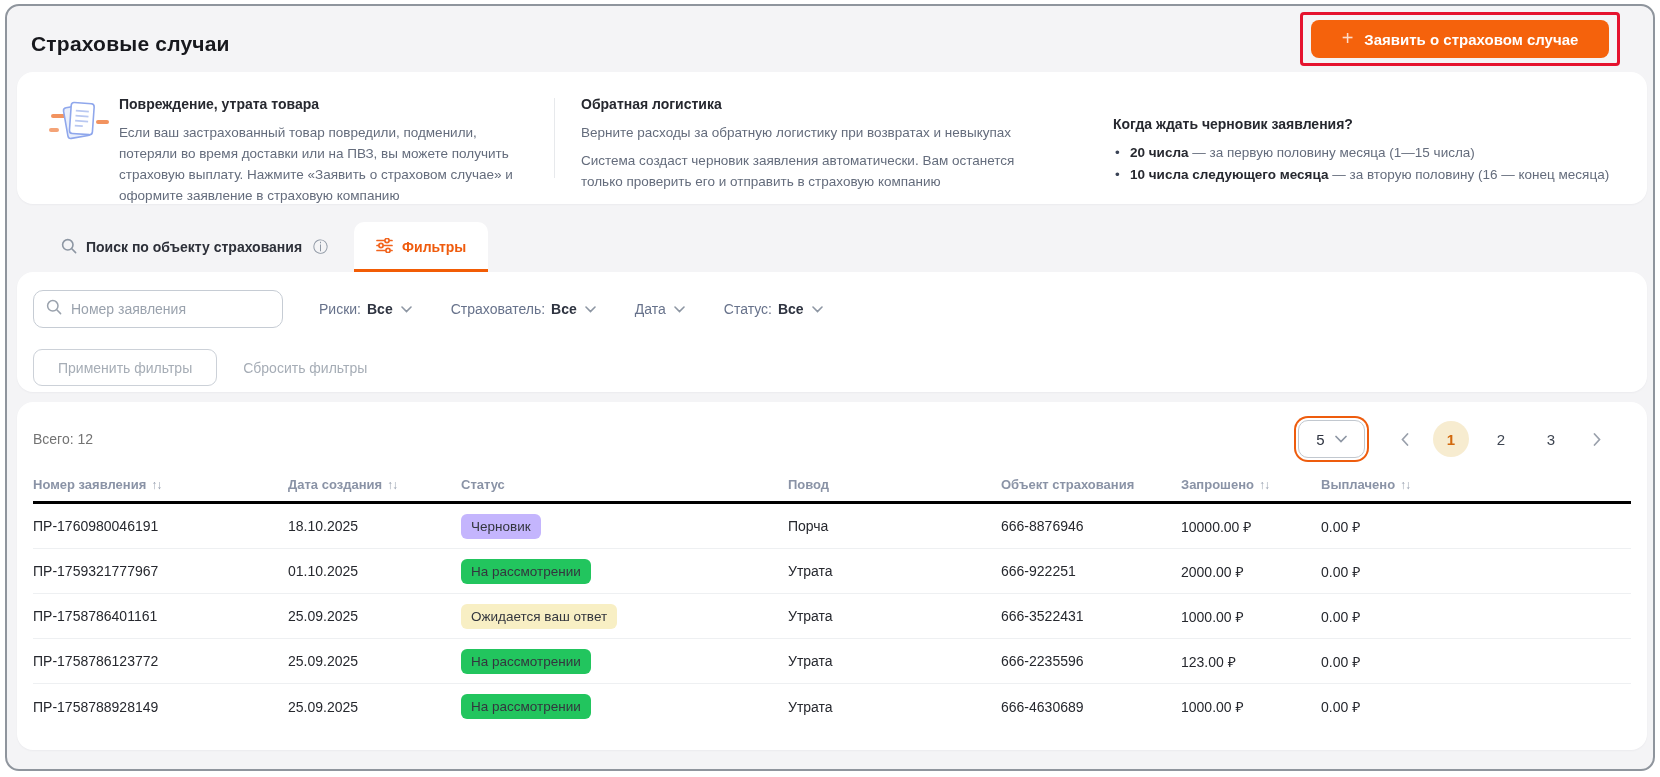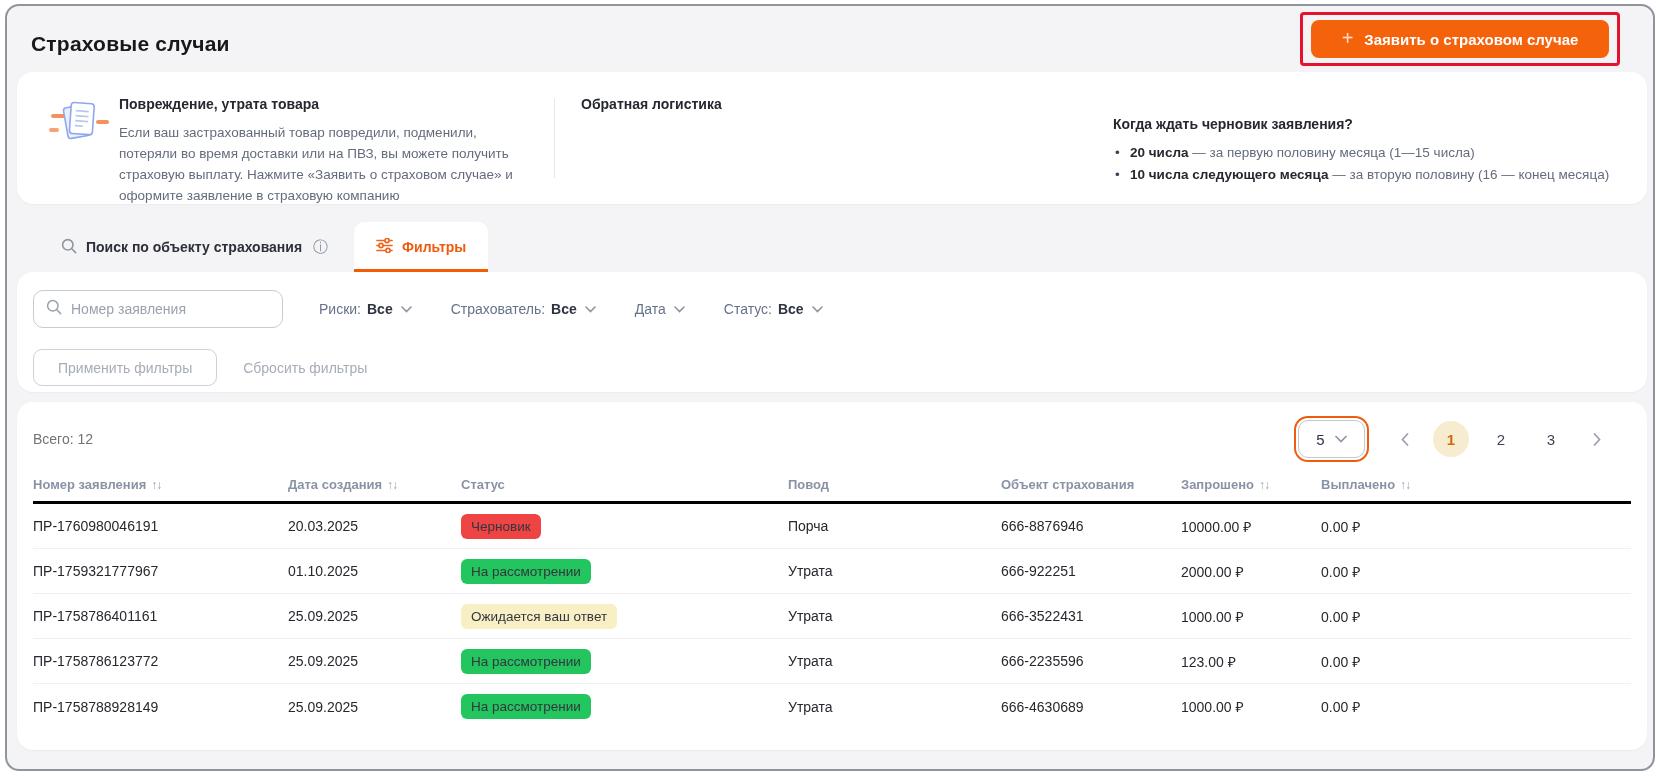--- a/index.html
+++ b/index.html
@@ -90,21 +90,21 @@
 
   .tbl { position:absolute; left:16px; right:16px; top:66px; }
   .trow { display:flex; align-items:center; }
   .thead { height:36px; border-bottom:3px solid #000000; color:#8a93a6; font-size:13px; font-weight:700; }
   .trow > div { padding-right:12px; }
   .c1{width:255px;} .c2{width:173px;} .c3{width:327px;} .c4{width:213px;} .c5{width:180px;} .c6{width:140px;} .c7{flex:1;}
   .tdata { height:45px; font-size:14px; color:#26282e; border-bottom:1px solid #eef0f2; }
   .tdata:last-child { border-bottom:none; }
   .sort { font-size:12px; letter-spacing:-1px; color:#99a1b0; margin-left:5px; }
   .badge { display:inline-block; padding:5px 10px; border-radius:6px; font-size:13.5px; color:#33363e; }
-  .badge[data-variant="draft"]    { background:#ef4444; }
+  .badge[data-variant="draft"]    { background:#c4b5fd; }
   .badge[data-variant="review"]   { background:#22c55e; }
   .badge[data-variant="awaiting"] { background:#f8efc4; }
 </style>
 </head>
 <body>
 
 <div class="window">
 
   <h1 class="page-title">Страховые случаи</h1>
 
@@ -136,20 +136,22 @@
 
     <div class="info-col col-1">
       <h3>Повреждение, утрата товара</h3>
       <p>Если ваш застрахованный товар повредили, подменили, потеряли во время доставки или на ПВЗ, вы можете получить страховую выплату. Нажмите «Заявить о страховом случае» и оформите заявление в страховую компанию</p>
     </div>
 
     <div class="v-divider"></div>
 
     <div class="info-col col-2">
       <h3>Обратная логистика</h3>
+      <p>Верните расходы за обратную логистику при возвратах и невыкупах</p>
+      <p>Система создаст черновик заявления автоматически. Вам останется только проверить его и отправить в страховую компанию</p>
     </div>
 
     <div class="info-col col-3">
       <h3>Когда ждать черновик заявления?</h3>
       <ul>
         <li><span class="b">20 числа</span><span> — за первую половину месяца (1—15 числа)</span></li>
         <li><span class="b">10 числа следующего месяца</span><span> — за вторую половину (16 — конец месяца)</span></li>
       </ul>
     </div>
   </div>
@@ -259,21 +261,21 @@
         <div class="c2"><span>Дата создания</span><span class="sort">↑↓</span></div>
         <div class="c3"><span>Статус</span></div>
         <div class="c4"><span>Повод</span></div>
         <div class="c5"><span>Объект страхования</span></div>
         <div class="c6"><span>Запрошено</span><span class="sort">↑↓</span></div>
         <div class="c7"><span>Выплачено</span><span class="sort">↑↓</span></div>
       </div>
 
       <div class="trow tdata">
         <div class="c1">ПР-1760980046191</div>
-        <div class="c2">20.03.2025</div>
+        <div class="c2">18.10.2025</div>
         <div class="c3"><span class="badge" data-variant="draft">Черновик</span></div>
         <div class="c4">Порча</div>
         <div class="c5">666-8876946</div>
         <div class="c6">10000.00 ₽</div>
         <div class="c7">0.00 ₽</div>
       </div>
       <div class="trow tdata">
         <div class="c1">ПР-1759321777967</div>
         <div class="c2">01.10.2025</div>
         <div class="c3"><span class="badge" data-variant="review">На рассмотрении</span></div>

